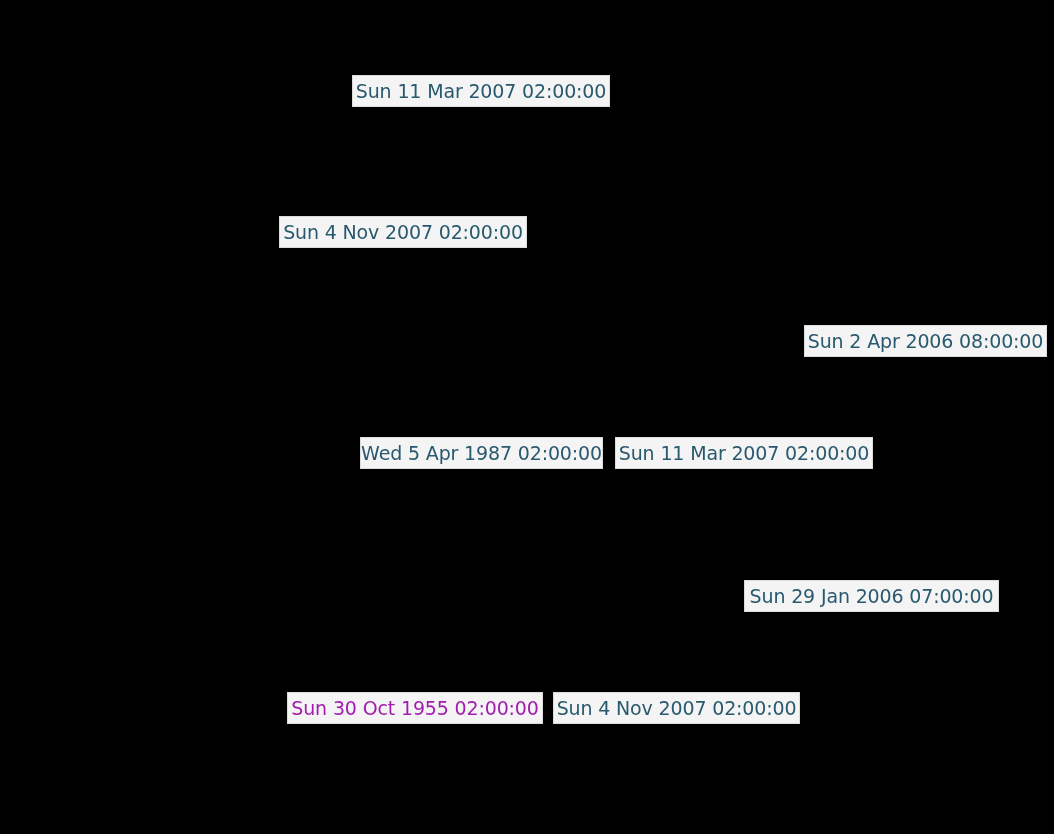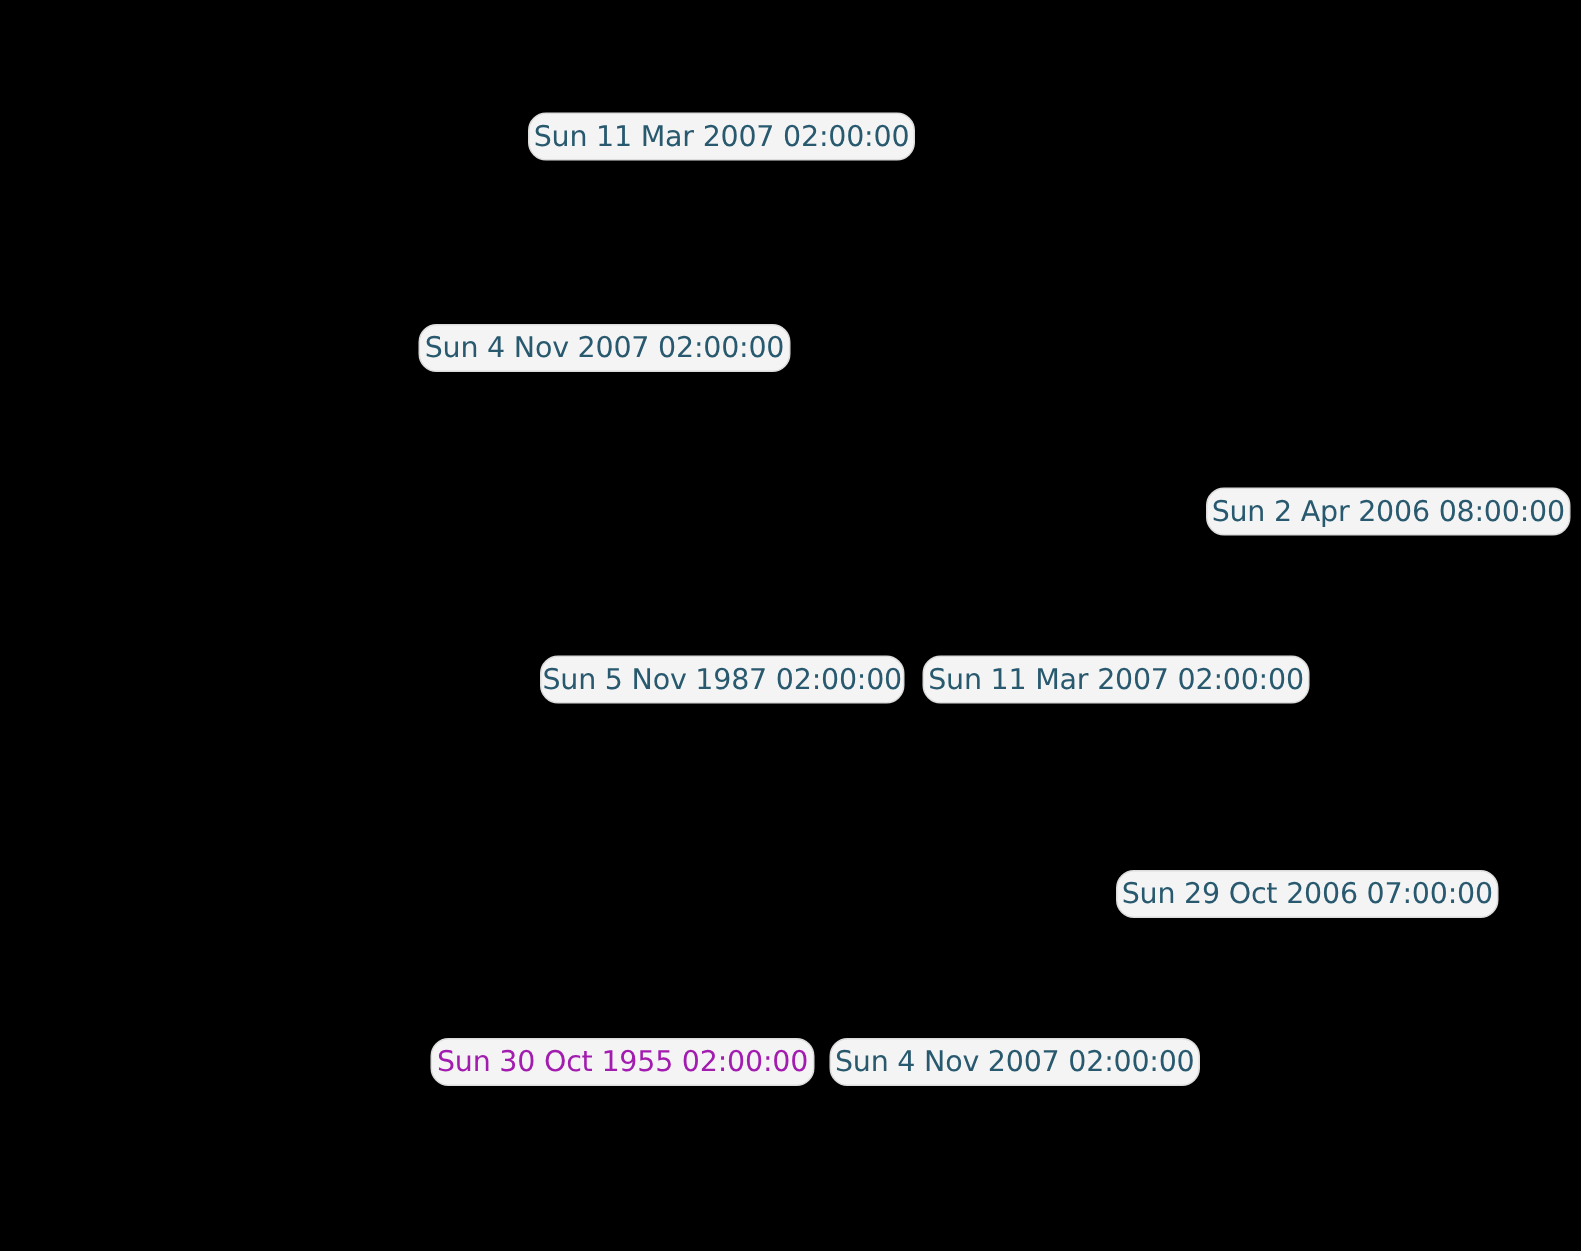--- a/index.html
+++ b/index.html
@@ -18,36 +18,36 @@
   .datetime-chip {
     position: absolute;
     box-sizing: border-box;
     display: flex;
     align-items: center;
     justify-content: center;
     background: #f4f4f4;
     color: #28596e;
     border: 1px solid #dcdcdc;
     border-bottom-color: #c9c9c9;
-    border-radius: 12px;
+    border-radius: 0;
     font-size: 19px;
     font-weight: 400;
     letter-spacing: -0.15px;
     line-height: 1;
     white-space: nowrap;
     padding: 0 9px;
     height: 32px;
     font-family: "DejaVu Sans", "Liberation Sans", sans-serif;
   }
 </style>
 </head>
 <body style="background: rgb(0, 0, 0);">
 
 <div id="canvas" style="width: 1054px; height: 834px; background: rgb(0, 0, 0);">
     <div class="datetime-chip" style="left: 352px; top: 75px; width: 258px; height: 32px; background: rgb(244, 244, 244); color: rgb(40, 89, 110); border-color: rgb(220, 220, 220);">Sun 11 Mar 2007 02:00:00</div>
     <div class="datetime-chip" style="left: 279px; top: 216px; width: 248px; height: 32px; background: rgb(244, 244, 244); color: rgb(40, 89, 110); border-color: rgb(220, 220, 220);">Sun 4 Nov 2007 02:00:00</div>
     <div class="datetime-chip" style="left: 804px; top: 325px; width: 243px; height: 32px; background: rgb(244, 244, 244); color: rgb(40, 89, 110); border-color: rgb(220, 220, 220);">Sun 2 Apr 2006 08:00:00</div>
-    <div class="datetime-chip" style="left: 360px; top: 437px; width: 243px; height: 32px; background: rgb(244, 244, 244); color: rgb(40, 89, 110); border-color: rgb(220, 220, 220);">Sun 5 Nov 1987 02:00:00</div>
+    <div class="datetime-chip" style="left: 360px; top: 437px; width: 243px; height: 32px; background: rgb(244, 244, 244); color: rgb(40, 89, 110); border-color: rgb(220, 220, 220);">Wed 5 Apr 1987 02:00:00</div>
     <div class="datetime-chip" style="left: 615px; top: 437px; width: 258px; height: 32px; background: rgb(244, 244, 244); color: rgb(40, 89, 110); border-color: rgb(220, 220, 220);">Sun 11 Mar 2007 02:00:00</div>
-    <div class="datetime-chip" style="left: 744px; top: 580px; width: 255px; height: 32px; background: rgb(244, 244, 244); color: rgb(40, 89, 110); border-color: rgb(220, 220, 220);">Sun 29 Oct 2006 07:00:00</div>
+    <div class="datetime-chip" style="left: 744px; top: 580px; width: 255px; height: 32px; background: rgb(244, 244, 244); color: rgb(40, 89, 110); border-color: rgb(220, 220, 220);">Sun 29 Jan 2006 07:00:00</div>
     <div class="datetime-chip" style="left: 287px; top: 692px; width: 256px; height: 32px; background: rgb(244, 244, 244); color: #a21caf; border-color: rgb(220, 220, 220);">Sun 30 Oct 1955 02:00:00</div>
     <div class="datetime-chip" style="left: 553px; top: 692px; width: 247px; height: 32px; background: rgb(244, 244, 244); color: rgb(40, 89, 110); border-color: rgb(220, 220, 220);">Sun 4 Nov 2007 02:00:00</div>
   </div>
 
 </body></html>

